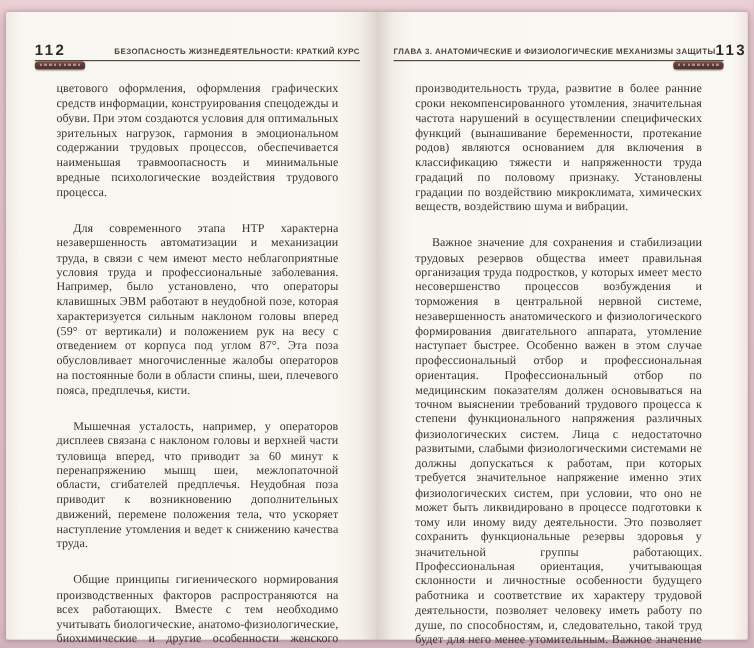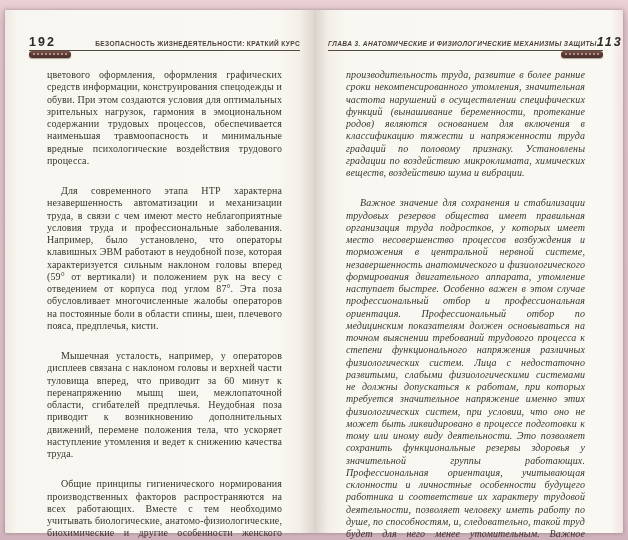--- a/index.html
+++ b/index.html
@@ -34,21 +34,20 @@
   }
   .page.left {
     padding: 18px 14px 0 24px;
     background: linear-gradient(90deg, #efe9e2 0%, #f8f6f0 4%, #faf8f2 88%, #efeae2 100%);
     border-radius: 2px 0 0 2px;
   }
   .page.right {
     padding: 18px 20px 0 14px;
     background: linear-gradient(90deg, #eee8e0 0%, #f9f7f1 10%, #faf8f2 96%, #f0e4e2 100%);
     border-radius: 0 2px 2px 0;
-    font-style: italic;
   }
   
   .page.left::after {
     content: "";
     position: absolute;
     top: 0; right: 0;
     width: 14px; height: 100%;
     background: linear-gradient(90deg, rgba(60,45,40,0) 0%, rgba(60,45,40,0.10) 100%);
     pointer-events: none;
   }
@@ -123,21 +122,21 @@
   }
 </style>
 </head>
 <body>
 
 <div class="scan-frame">
   <div class="spread">
 
     <div class="page left">
       <div class="running-head">
-        <span class="page-number">192</span>
+        <span class="page-number">112</span>
         <span class="head-title">БЕЗОПАСНОСТЬ ЖИЗНЕДЕЯТЕЛЬНОСТИ: КРАТКИЙ КУРС</span>
         <span class="ornament"></span>
       </div>
       <div class="body-text">
         <p class="cont">цветового оформления, оформления графических средств информации, конструирования спецодежды и обуви. При этом создаются условия для оптимальных зрительных нагрузок, гармония в эмоциональном содержании трудовых процессов, обеспечивается наименьшая травмоопасность и минимальные вредные психологические воздействия трудового процесса.</p>
         <p>Для современного этапа НТР характерна незавершенность автоматизации и механизации труда, в связи с чем имеют место неблагоприятные условия труда и профессиональные заболевания. Например, было установлено, что операторы клавишных ЭВМ работают в неудобной позе, которая характеризуется сильным наклоном головы вперед (59° от вертикали) и положением рук на весу с отведением от корпуса под углом 87°. Эта поза обусловливает многочисленные жалобы операторов на постоянные боли в области спины, шеи, плечевого пояса, предплечья, кисти.</p>
         <p>Мышечная усталость, например, у операторов дисплеев связана с наклоном головы и верхней части туловища вперед, что приводит за 60 минут к перенапряжению мышц шеи, межлопаточной области, сгибателей предплечья. Неудобная поза приводит к возникновению дополнительных движений, перемене положения тела, что ускоряет наступление утомления и ведет к снижению качества труда.</p>
         <p>Общие принципы гигиенического нормирования производственных факторов распространяются на всех работающих. Вместе с тем необходимо учитывать биологические, анатомо-физиологические, биохимические и другие особенности женского организма и организма подростков. Например, женщины в сравнении с мужчинами в среднем имеют меньший рост (на 10–15 см), массу тела (на 10–12 кг), меньшие размеры и массу сердца (на 25–30%), ударный объем сердца и минутный объем крови (на 20–30%), меньшую жизненную емкость легких, массу мышечной ткани, ее сократительную способность и способность к тренировке. Работа, которую могут выполнять женщины, составляет в среднем 60–70% от той, которую может выполнять средний мужчина. Выраженные половые различия в напряжении физиологических функций, меньшая работоспособность и</p>
       </div>
     </div>

